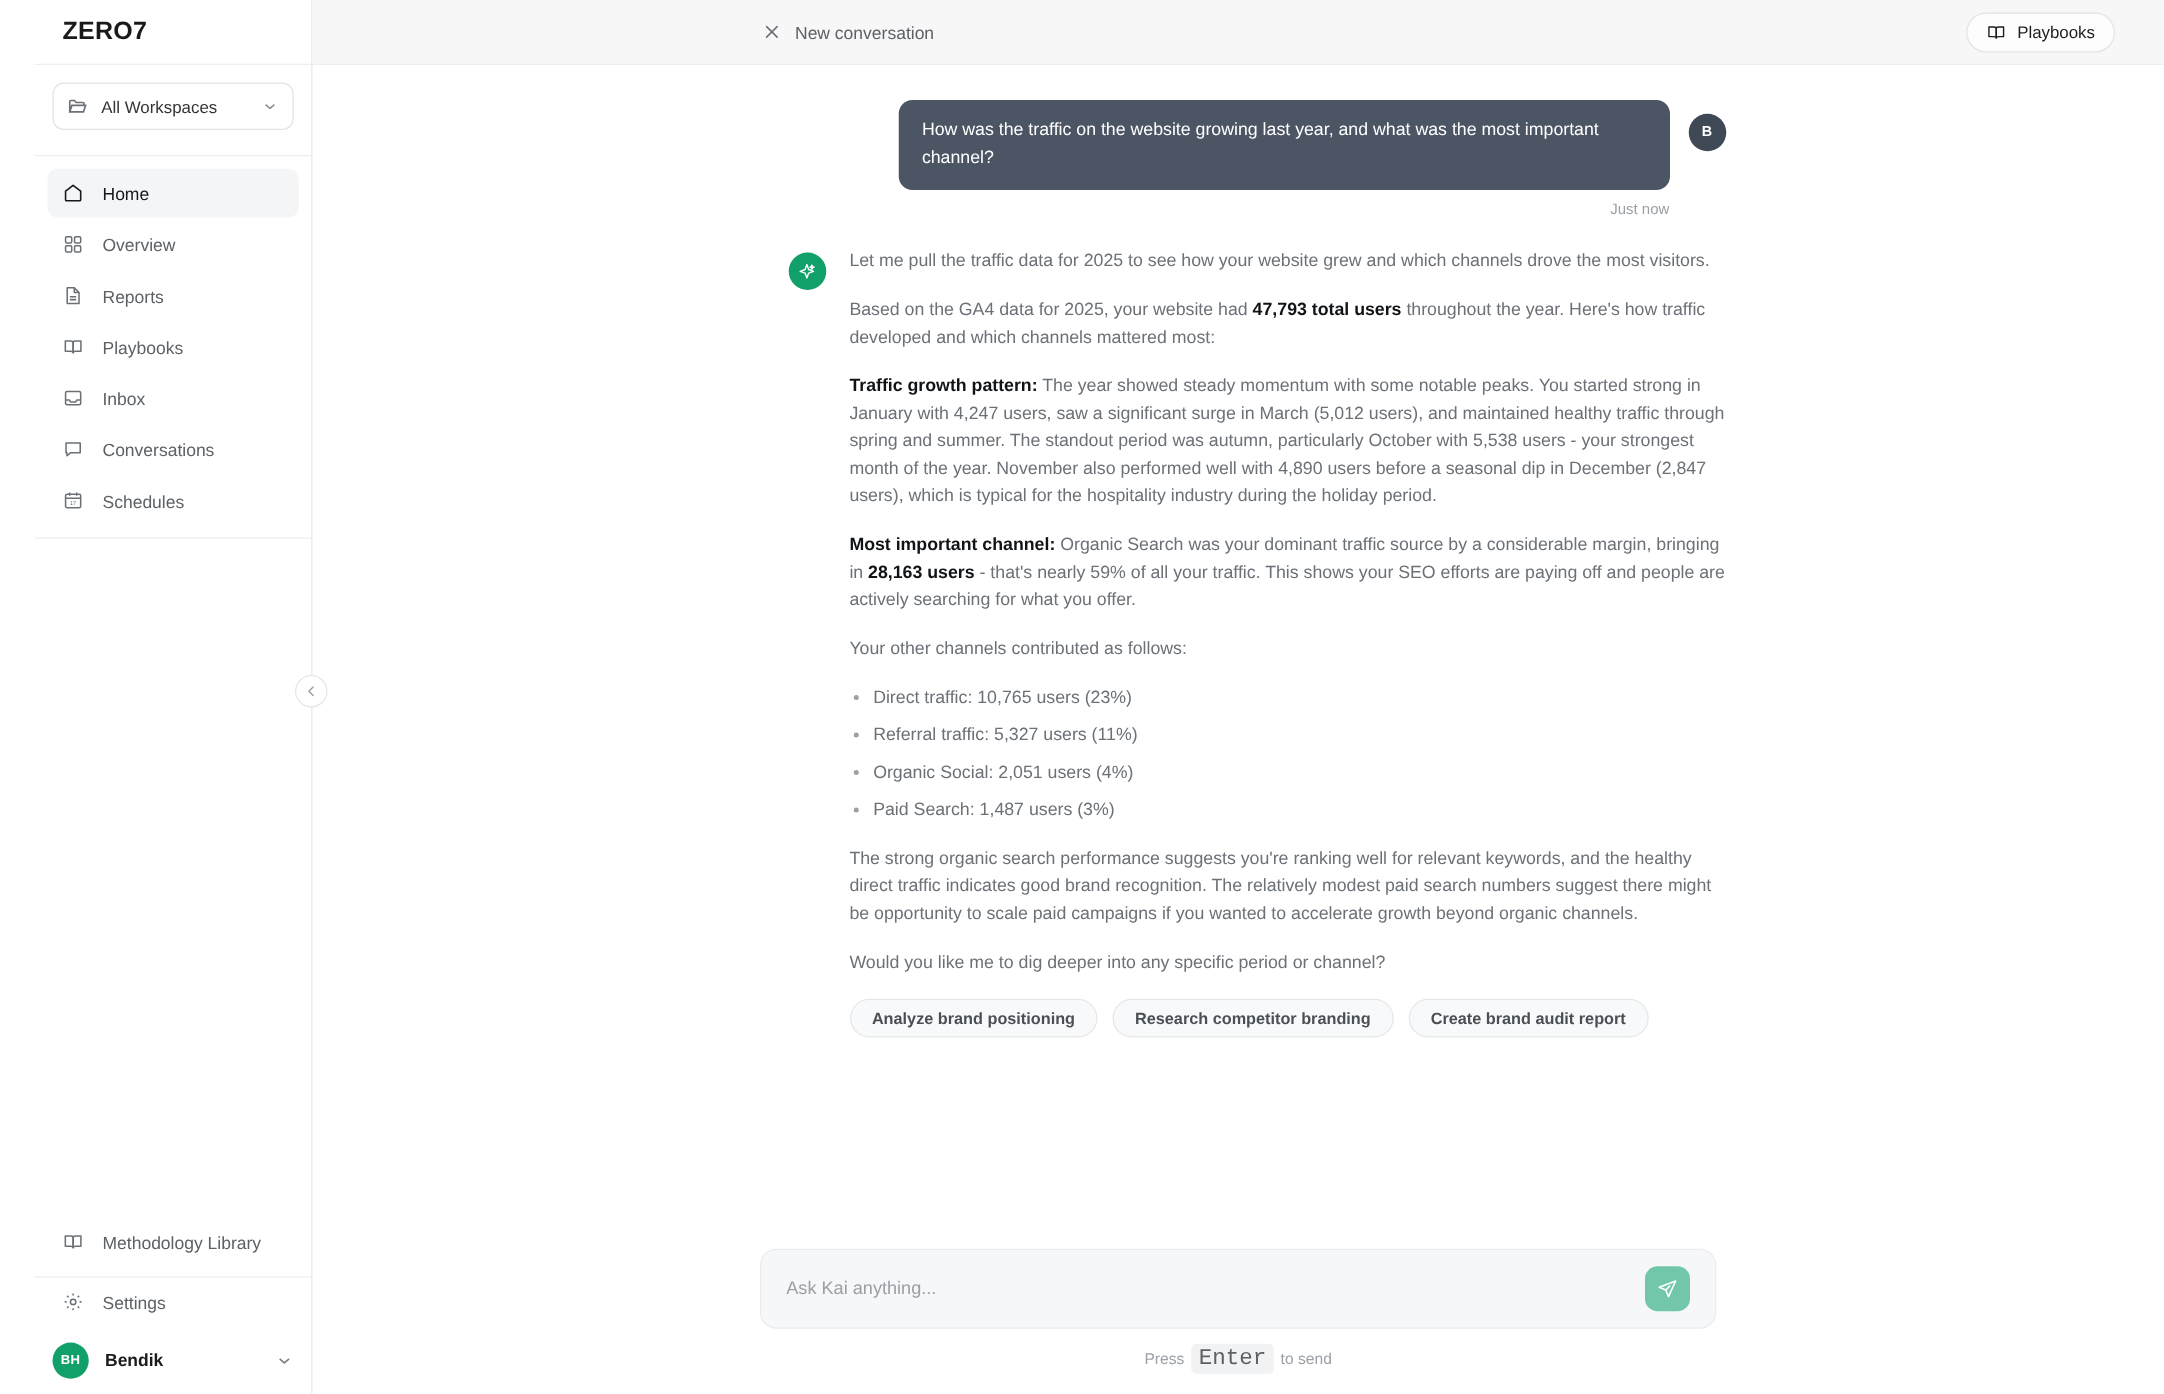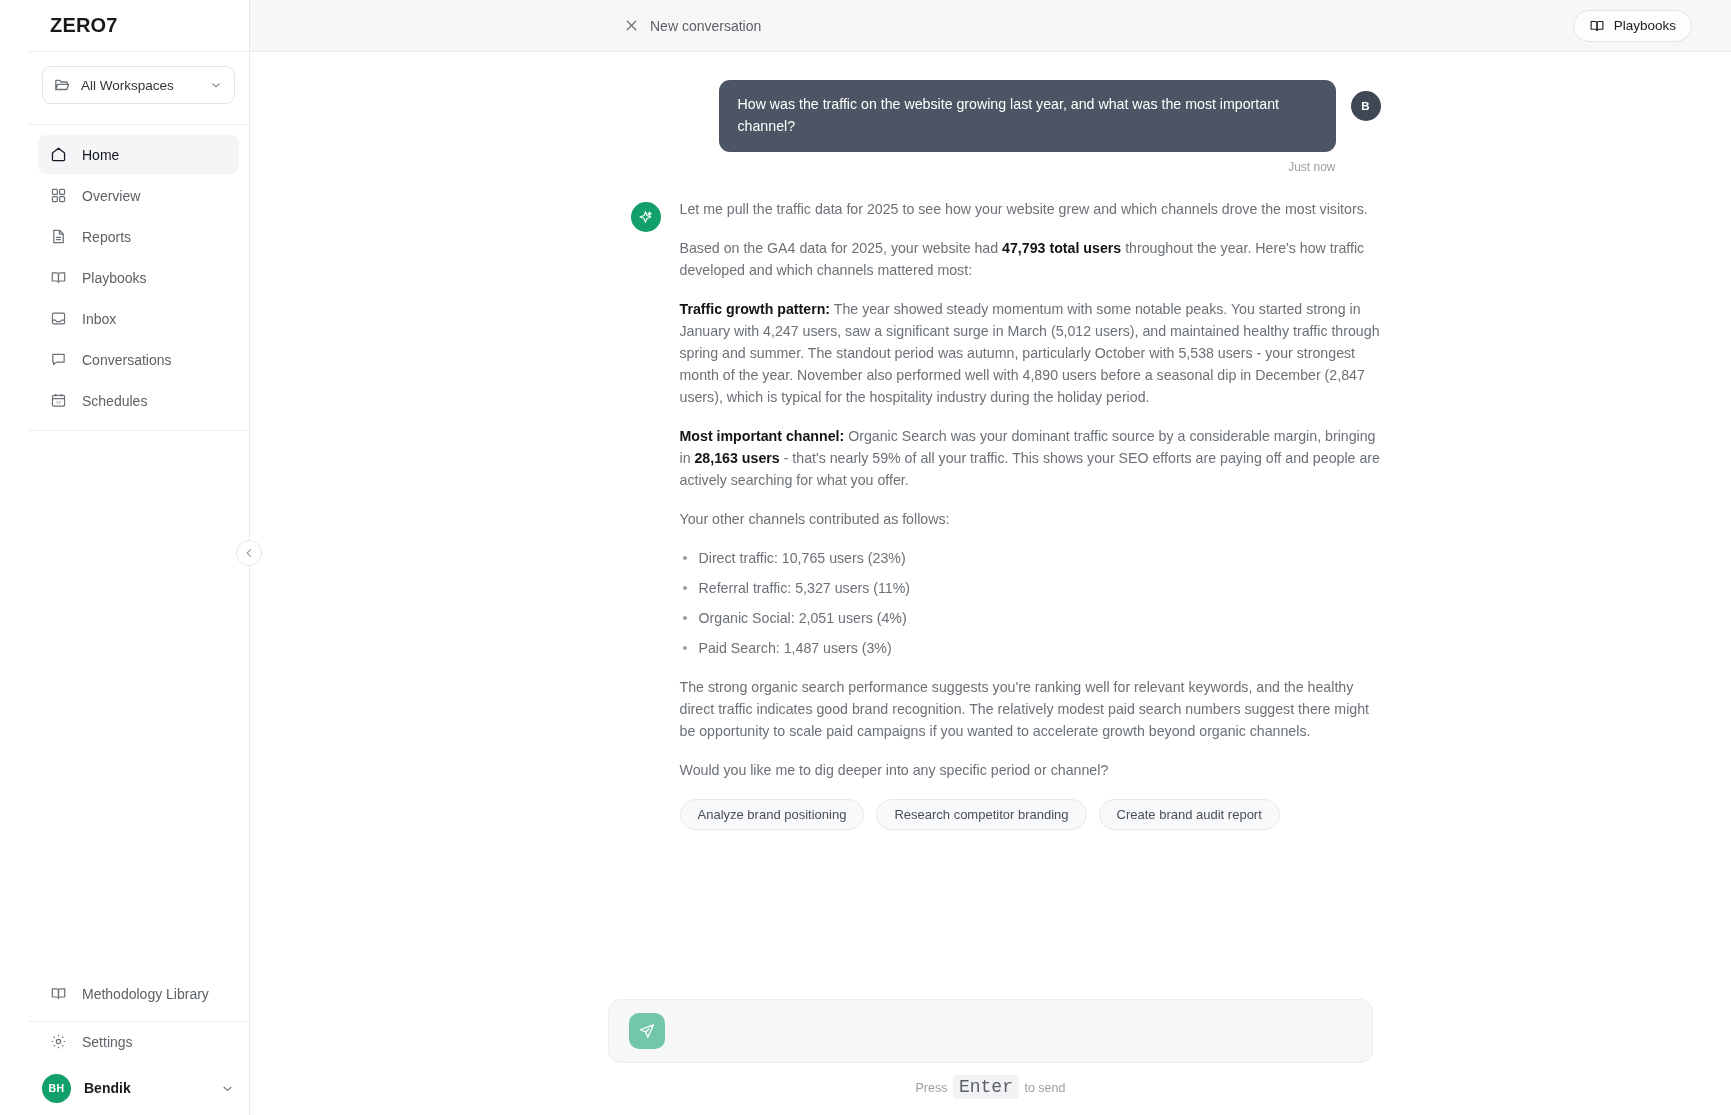--- a/index.html
+++ b/index.html
@@ -72,21 +72,21 @@
     cursor: pointer; z-index: 20;
   }
 
   
   .main { flex: 1 1 auto; display: flex; flex-direction: column; background: #ffffff; min-width: 0; }
   .topbar {
     height: 52px; background: #f7f7f8; border-bottom: 1px solid #ededed;
     display: flex; align-items: center; position: relative; flex: 0 0 52px;
   }
   .newconv {
-    position: absolute; left: 374px; display: flex; align-items: center; gap: 11px;
+    position: absolute; left: 360px; display: flex; align-items: center; gap: 11px;
     cursor: pointer;
   }
   .newconv-label { font-size: 14px; color: #5d6167; }
   .playbooks-btn {
     position: absolute; right: 39px;
     height: 32px; padding: 0 15px; border-radius: 17px;
     border: 1px solid #e4e4e5; background: #fdfdfd;
     display: flex; align-items: center; gap: 9px; cursor: pointer;
   }
   .playbooks-btn .lbl { font-size: 13.5px; color: #1d1d1d; font-weight: 500; }
@@ -119,21 +119,21 @@
   .para b, .para strong { color: #111417; font-weight: 700; }
   .bullets { list-style: none; margin: 0 0 17px 0; padding: 0; }
   .bullets li {
     font-size: 14.2px; line-height: 1.55; color: #6b7177;
     padding-left: 19px; position: relative; margin-bottom: 8px;
   }
   .bullets li::before {
     content: ""; position: absolute; left: 3px; top: 9px;
     width: 4px; height: 4px; border-radius: 50%; background: #9aa0a6;
   }
-  .chips { display: flex; gap: 12px; margin-top: 18px; flex-wrap: wrap; }
+  .chips { display: flex; gap: 12px; margin-top: 18px; flex-wrap: wrap; font-weight: bold; }
   .chip {
     border: 1px solid #e6e7e8; background: #f8f9fa; border-radius: 17px;
     height: 31px; padding: 0 17px; display: flex; align-items: center;
     font-size: 13px; color: #4a4f55; cursor: pointer;
   }
 
   
   .composer-wrap { flex: 0 0 auto; padding: 0 0 18px 0; }
   .composer {
     width: 765px; margin: 0 auto; position: relative;
@@ -379,20 +379,21 @@
             </div>
           </div>
         </div>
 
       </div>
     </div>
 
     <div class="composer-wrap">
       <div class="composer">
         <div class="composer-box">
+          <input class="composer-input" type="text" placeholder="Ask Kai anything..." style="">
           <button class="send-btn">
             <span class="icon">
               <svg width="18" height="18" viewBox="0 0 20 20" fill="none" stroke="#ffffff" stroke-width="1.4" stroke-linejoin="round" stroke-linecap="round">
                 <path d="M17.2 3.1L2.6 8.6l5.9 2.5 2.4 5.9z"></path>
                   <path d="M8.5 11.1l3.4-3.4"></path>
               </svg>
             </span>
           </button>
         </div>
         <div class="hint">

